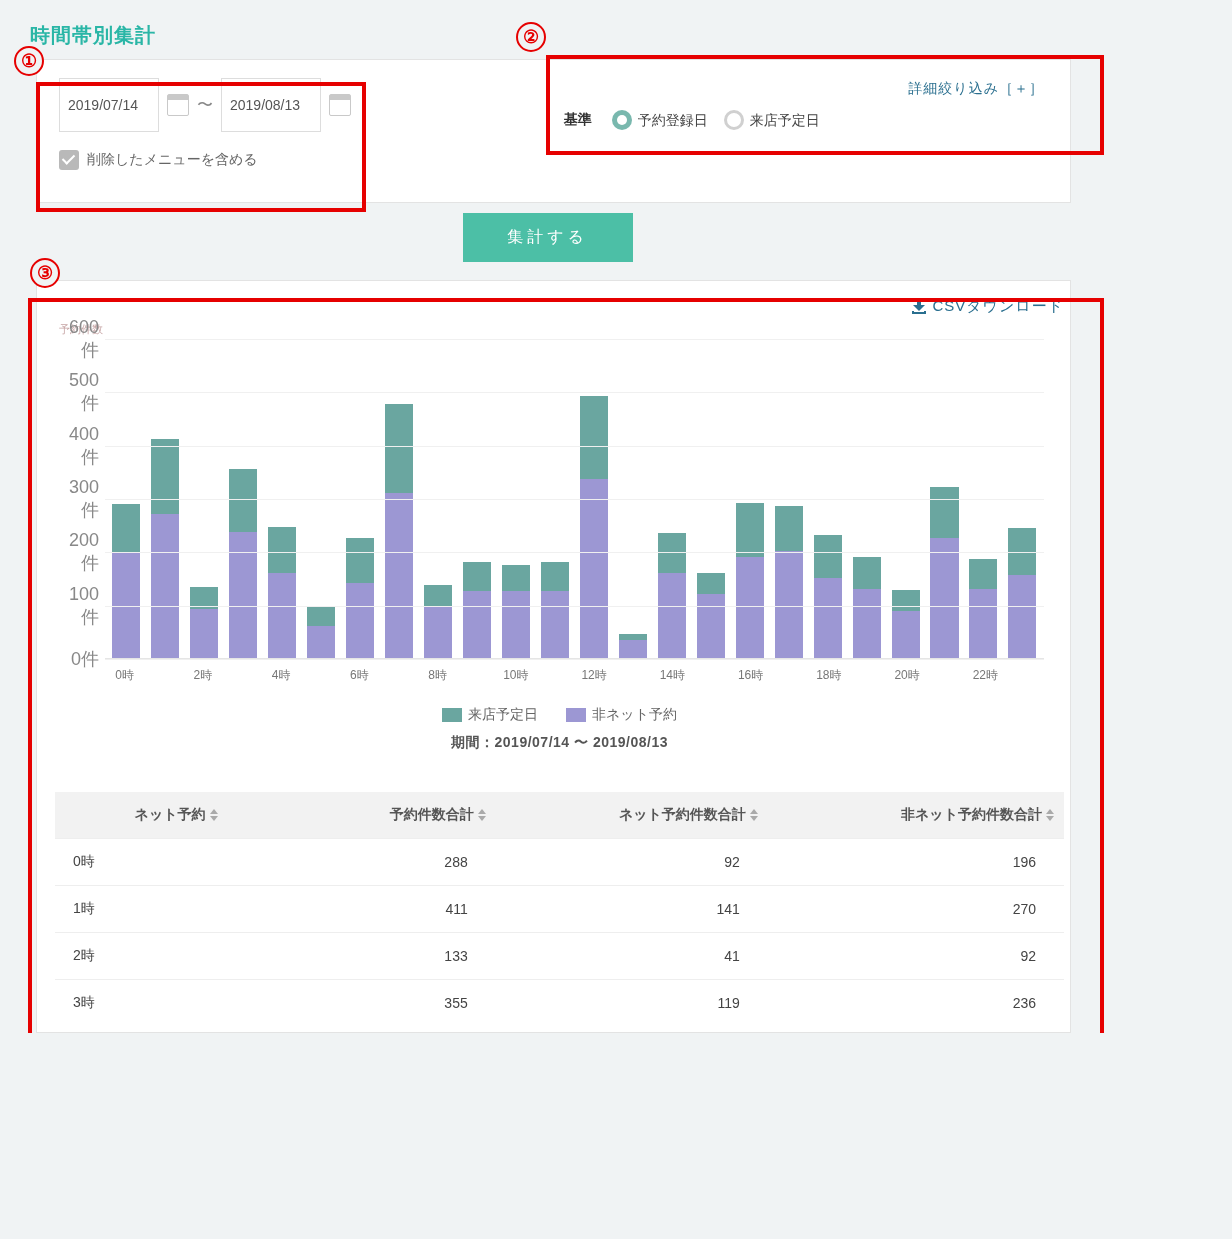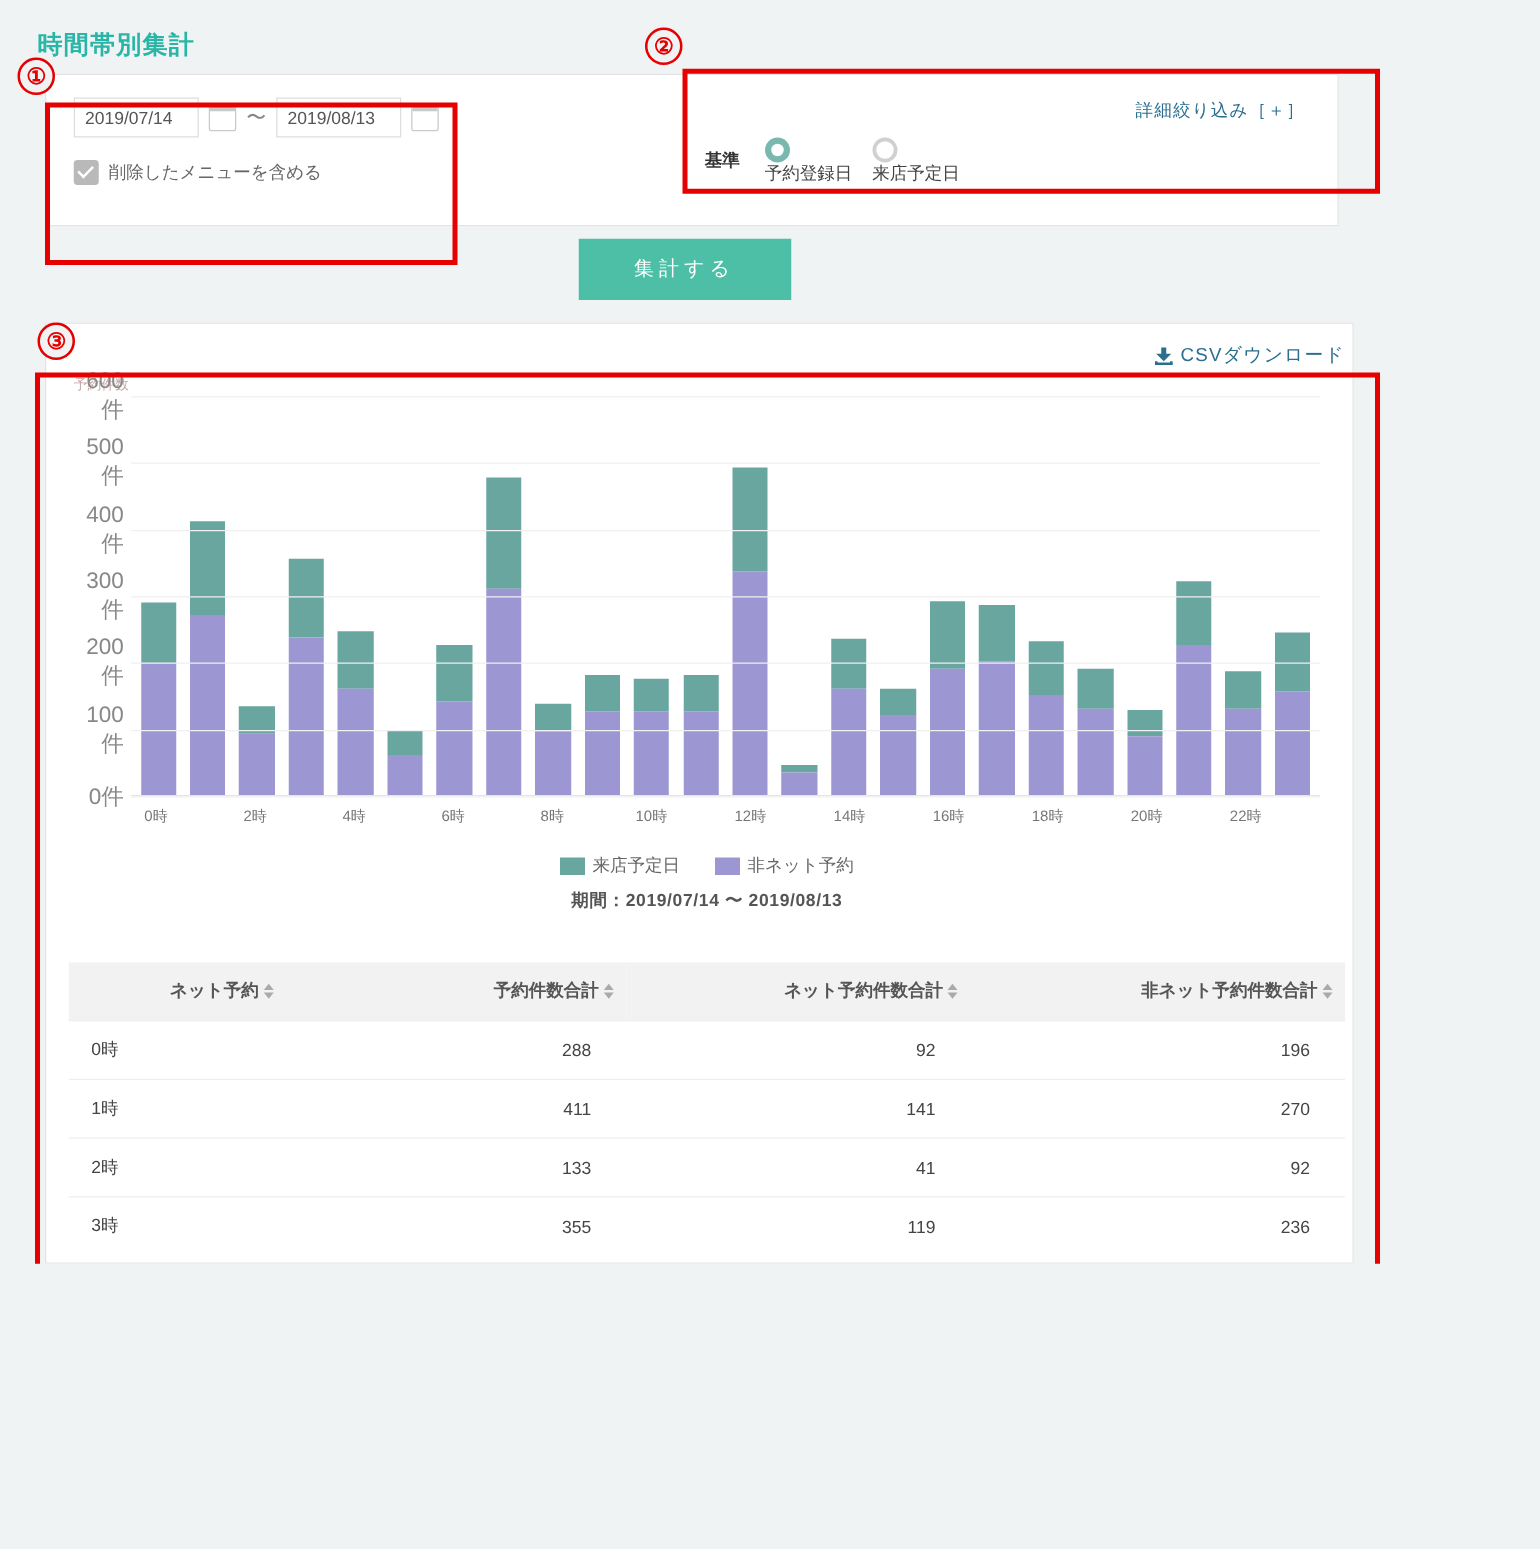--- a/index.html
+++ b/index.html
@@ -38,21 +38,21 @@
     letter-spacing: 1px;
     cursor: pointer;
   }
   .date-box {
     display: inline-flex;
     align-items: center;
     gap: 8px;
   }
   .date-input {
     width: 100px;
-    padding: 7px 8px;
+    padding: 18px 8px;
     border: 1px solid #ddd;
     font-size: 14px;
     color: #555;
   }
   .cal-ico {
     width: 22px; height: 22px;
     background:
       linear-gradient(#c9c9c9,#c9c9c9) 0 0/100% 5px no-repeat,
       linear-gradient(#fff,#fff);
     border: 1px solid #c9c9c9;
@@ -89,39 +89,39 @@
     vertical-align: middle;
   }
   .radio.on { background: #79b8ae; }
   .radio.on::after {
     content: ""; position: absolute; inset: 5px;
     background: #fff; border-radius: 50%;
   }
   .radio.off {
     background: #fff; border: 3px solid #d0d0d0;
   }
-  .radio-item { display: inline-flex; align-items: flex-start; cursor: pointer; flex-direction: column; }
+  .radio-item { display: inline-flex; align-items: flex-end; cursor: pointer; }
 
   .agg-btn {
     display: block;
     margin: 10px auto 18px auto;
     width: 170px;
     padding: 14px 0;
     background: #4cbfa6;
     color: #fff;
     text-align: center;
     font-size: 16px;
     letter-spacing: 4px;
     border: none;
     cursor: pointer;
   }
 
   .result-card {
     background: #fff;
-    margin: 0 12px 0 36px;
+    margin: 0 24px 0 36px;
     border: 1px solid #e3e3e3;
     padding: 16px 6px 6px 18px;
     position: relative;
   }
   .csv-link {
     text-align: right;
     color: #2a6f8f;
     font-size: 15px;
     letter-spacing: 1px;
     cursor: pointer;

